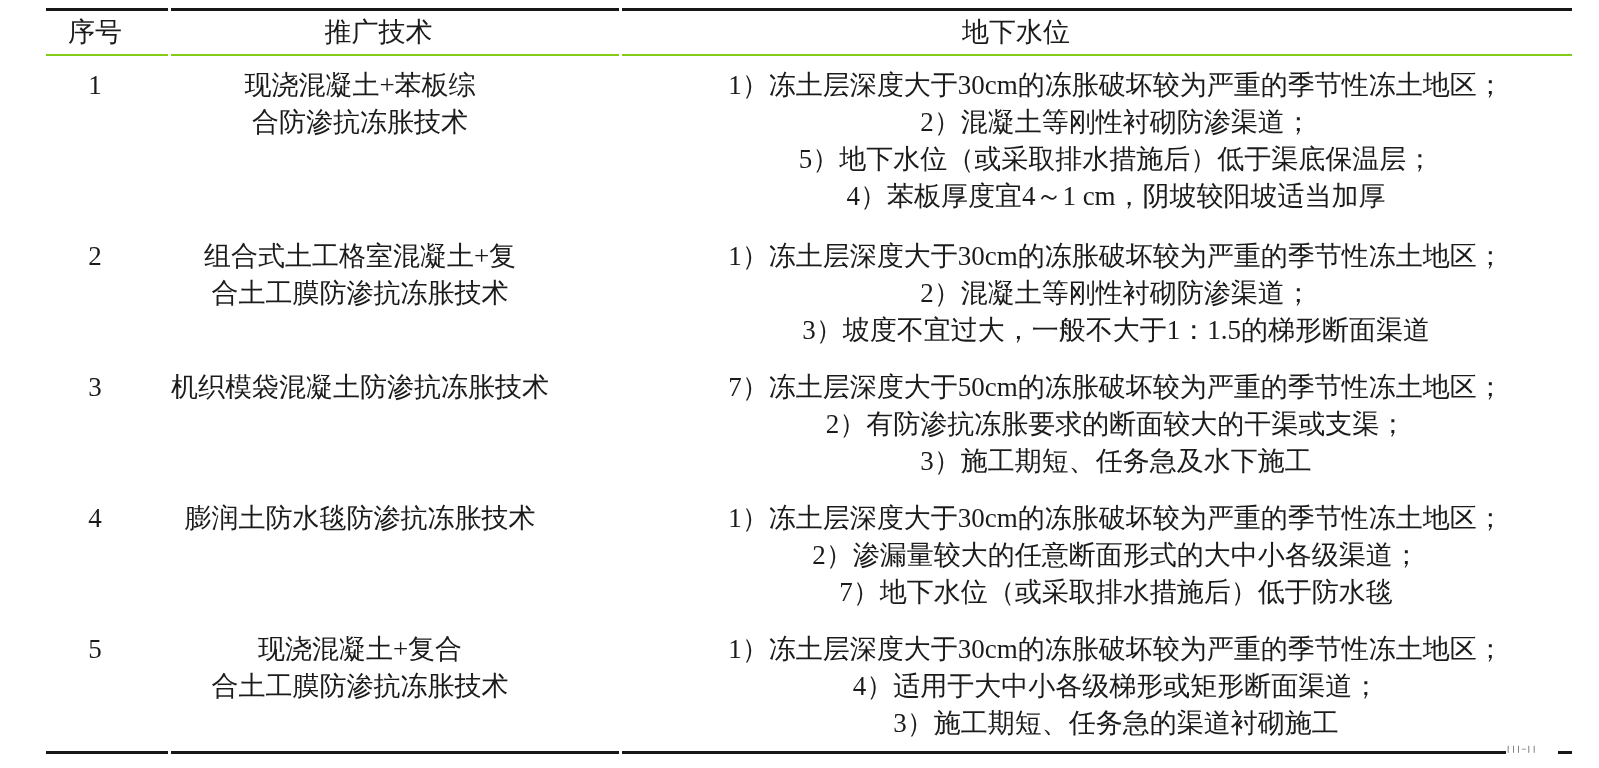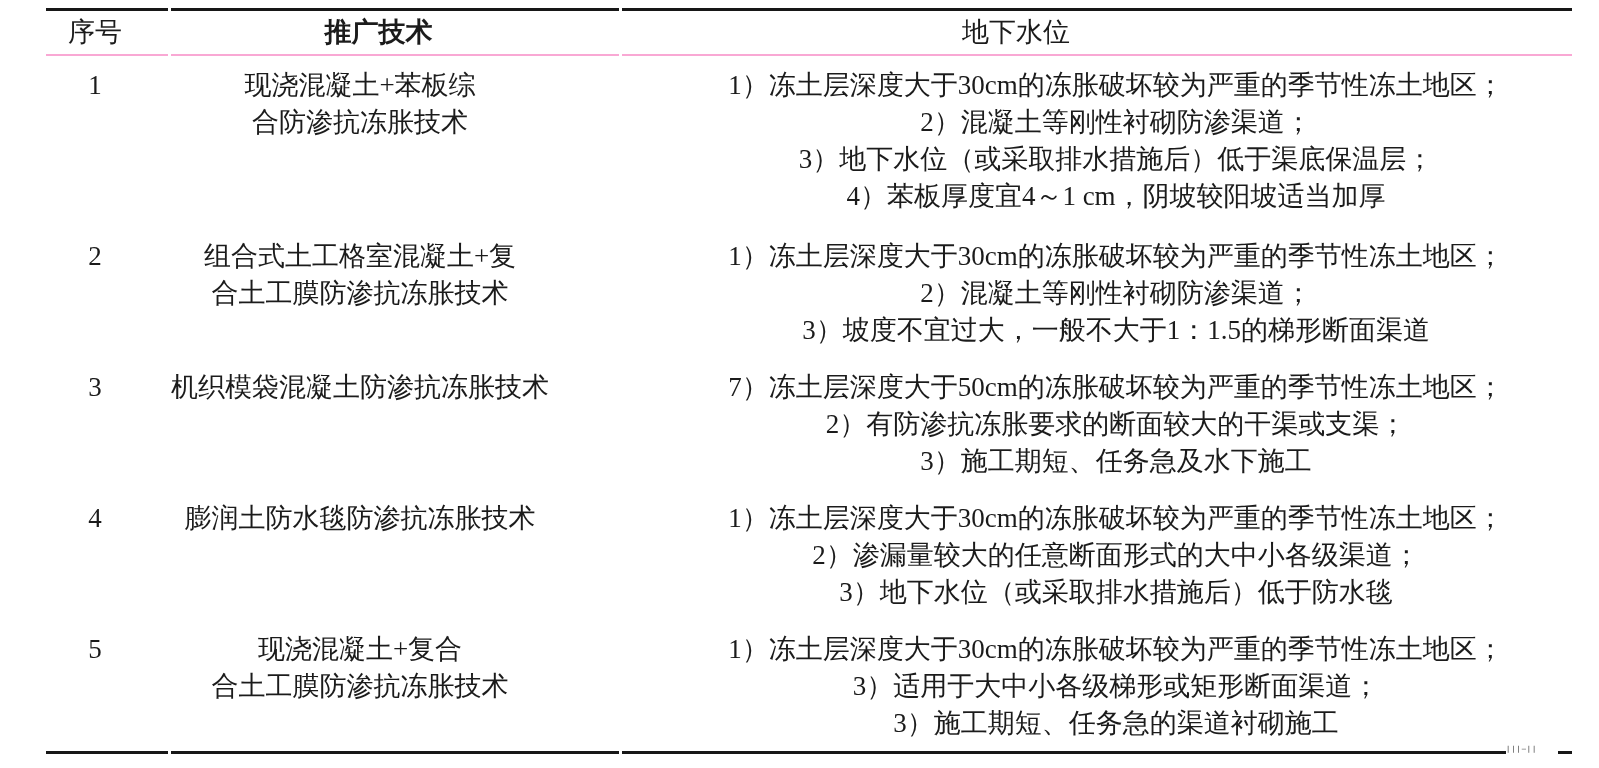--- a/index.html
+++ b/index.html
@@ -19,27 +19,27 @@
   }
   col.c-serial{width:122px;}
   col.c-tech{width:415px;}
   col.c-scope{width:950px;}
   th{
     font-weight:normal;
     font-size:27px;
     line-height:31px;
     padding:6px 0 6px;
     border-top:3px solid #171717;
-    border-bottom:2px solid #f9a8d4;
+    border-bottom:2px solid #84cc16;
     text-align:center;
     vertical-align:middle;
     margin-top:35px;
   }
   th.serial{padding-right:24px;}
-  th.tech{padding-right:33px;font-weight:bold;}
+  th.tech{padding-right:33px;}
   th.scope{padding-right:162px;}
   td{
     vertical-align:top;
     font-size:27px;
     line-height:37px;
     padding:11px 0 9px;
   }
   tr.first-row td{padding-bottom:12px;}
   tr.last-row td{border-bottom:3px solid #171717;}
   td.serial{text-align:center;padding-right:24px;}
@@ -79,21 +79,21 @@
     <tbody>
       <tr class="first-row">
         <td class="serial">1</td>
         <td class="tech">
           <div class="tech-line">现浇混凝土+苯板综</div>
           <div class="tech-line">合防渗抗冻胀技术</div>
         </td>
         <td class="scope">
           <div class="scope-line">1）冻土层深度大于30cm的冻胀破坏较为严重的季节性冻土地区；</div>
           <div class="scope-line">2）混凝土等刚性衬砌防渗渠道；</div>
-          <div class="scope-line">3）地下水位（或采取排水措施后）低于渠底保温层；</div>
+          <div class="scope-line">5）地下水位（或采取排水措施后）低于渠底保温层；</div>
           <div class="scope-line">4）苯板厚度宜4～1 cm，阴坡较阳坡适当加厚</div>
         </td>
       </tr>
       <tr>
         <td class="serial">2</td>
         <td class="tech">
           <div class="tech-line">组合式土工格室混凝土+复</div>
           <div class="tech-line">合土工膜防渗抗冻胀技术</div>
         </td>
         <td class="scope">
@@ -114,32 +114,32 @@
         </td>
       </tr>
       <tr>
         <td class="serial">4</td>
         <td class="tech">
           <div class="tech-line">膨润土防水毯防渗抗冻胀技术</div>
         </td>
         <td class="scope">
           <div class="scope-line">1）冻土层深度大于30cm的冻胀破坏较为严重的季节性冻土地区；</div>
           <div class="scope-line">2）渗漏量较大的任意断面形式的大中小各级渠道；</div>
-          <div class="scope-line">3）地下水位（或采取排水措施后）低于防水毯</div>
+          <div class="scope-line">7）地下水位（或采取排水措施后）低于防水毯</div>
         </td>
       </tr>
       <tr class="last-row">
         <td class="serial">5</td>
         <td class="tech">
           <div class="tech-line">现浇混凝土+复合</div>
           <div class="tech-line">合土工膜防渗抗冻胀技术</div>
         </td>
         <td class="scope">
           <div class="scope-line">1）冻土层深度大于30cm的冻胀破坏较为严重的季节性冻土地区；</div>
-          <div class="scope-line">3）适用于大中小各级梯形或矩形断面渠道；</div>
+          <div class="scope-line">4）适用于大中小各级梯形或矩形断面渠道；</div>
           <div class="scope-line">3）施工期短、任务急的渠道衬砌施工</div>
         </td>
       </tr>
     </tbody>
   </table>
 </div>
 
 <div class="watermark">|||—|| .||</div>
 
 </body></html>

